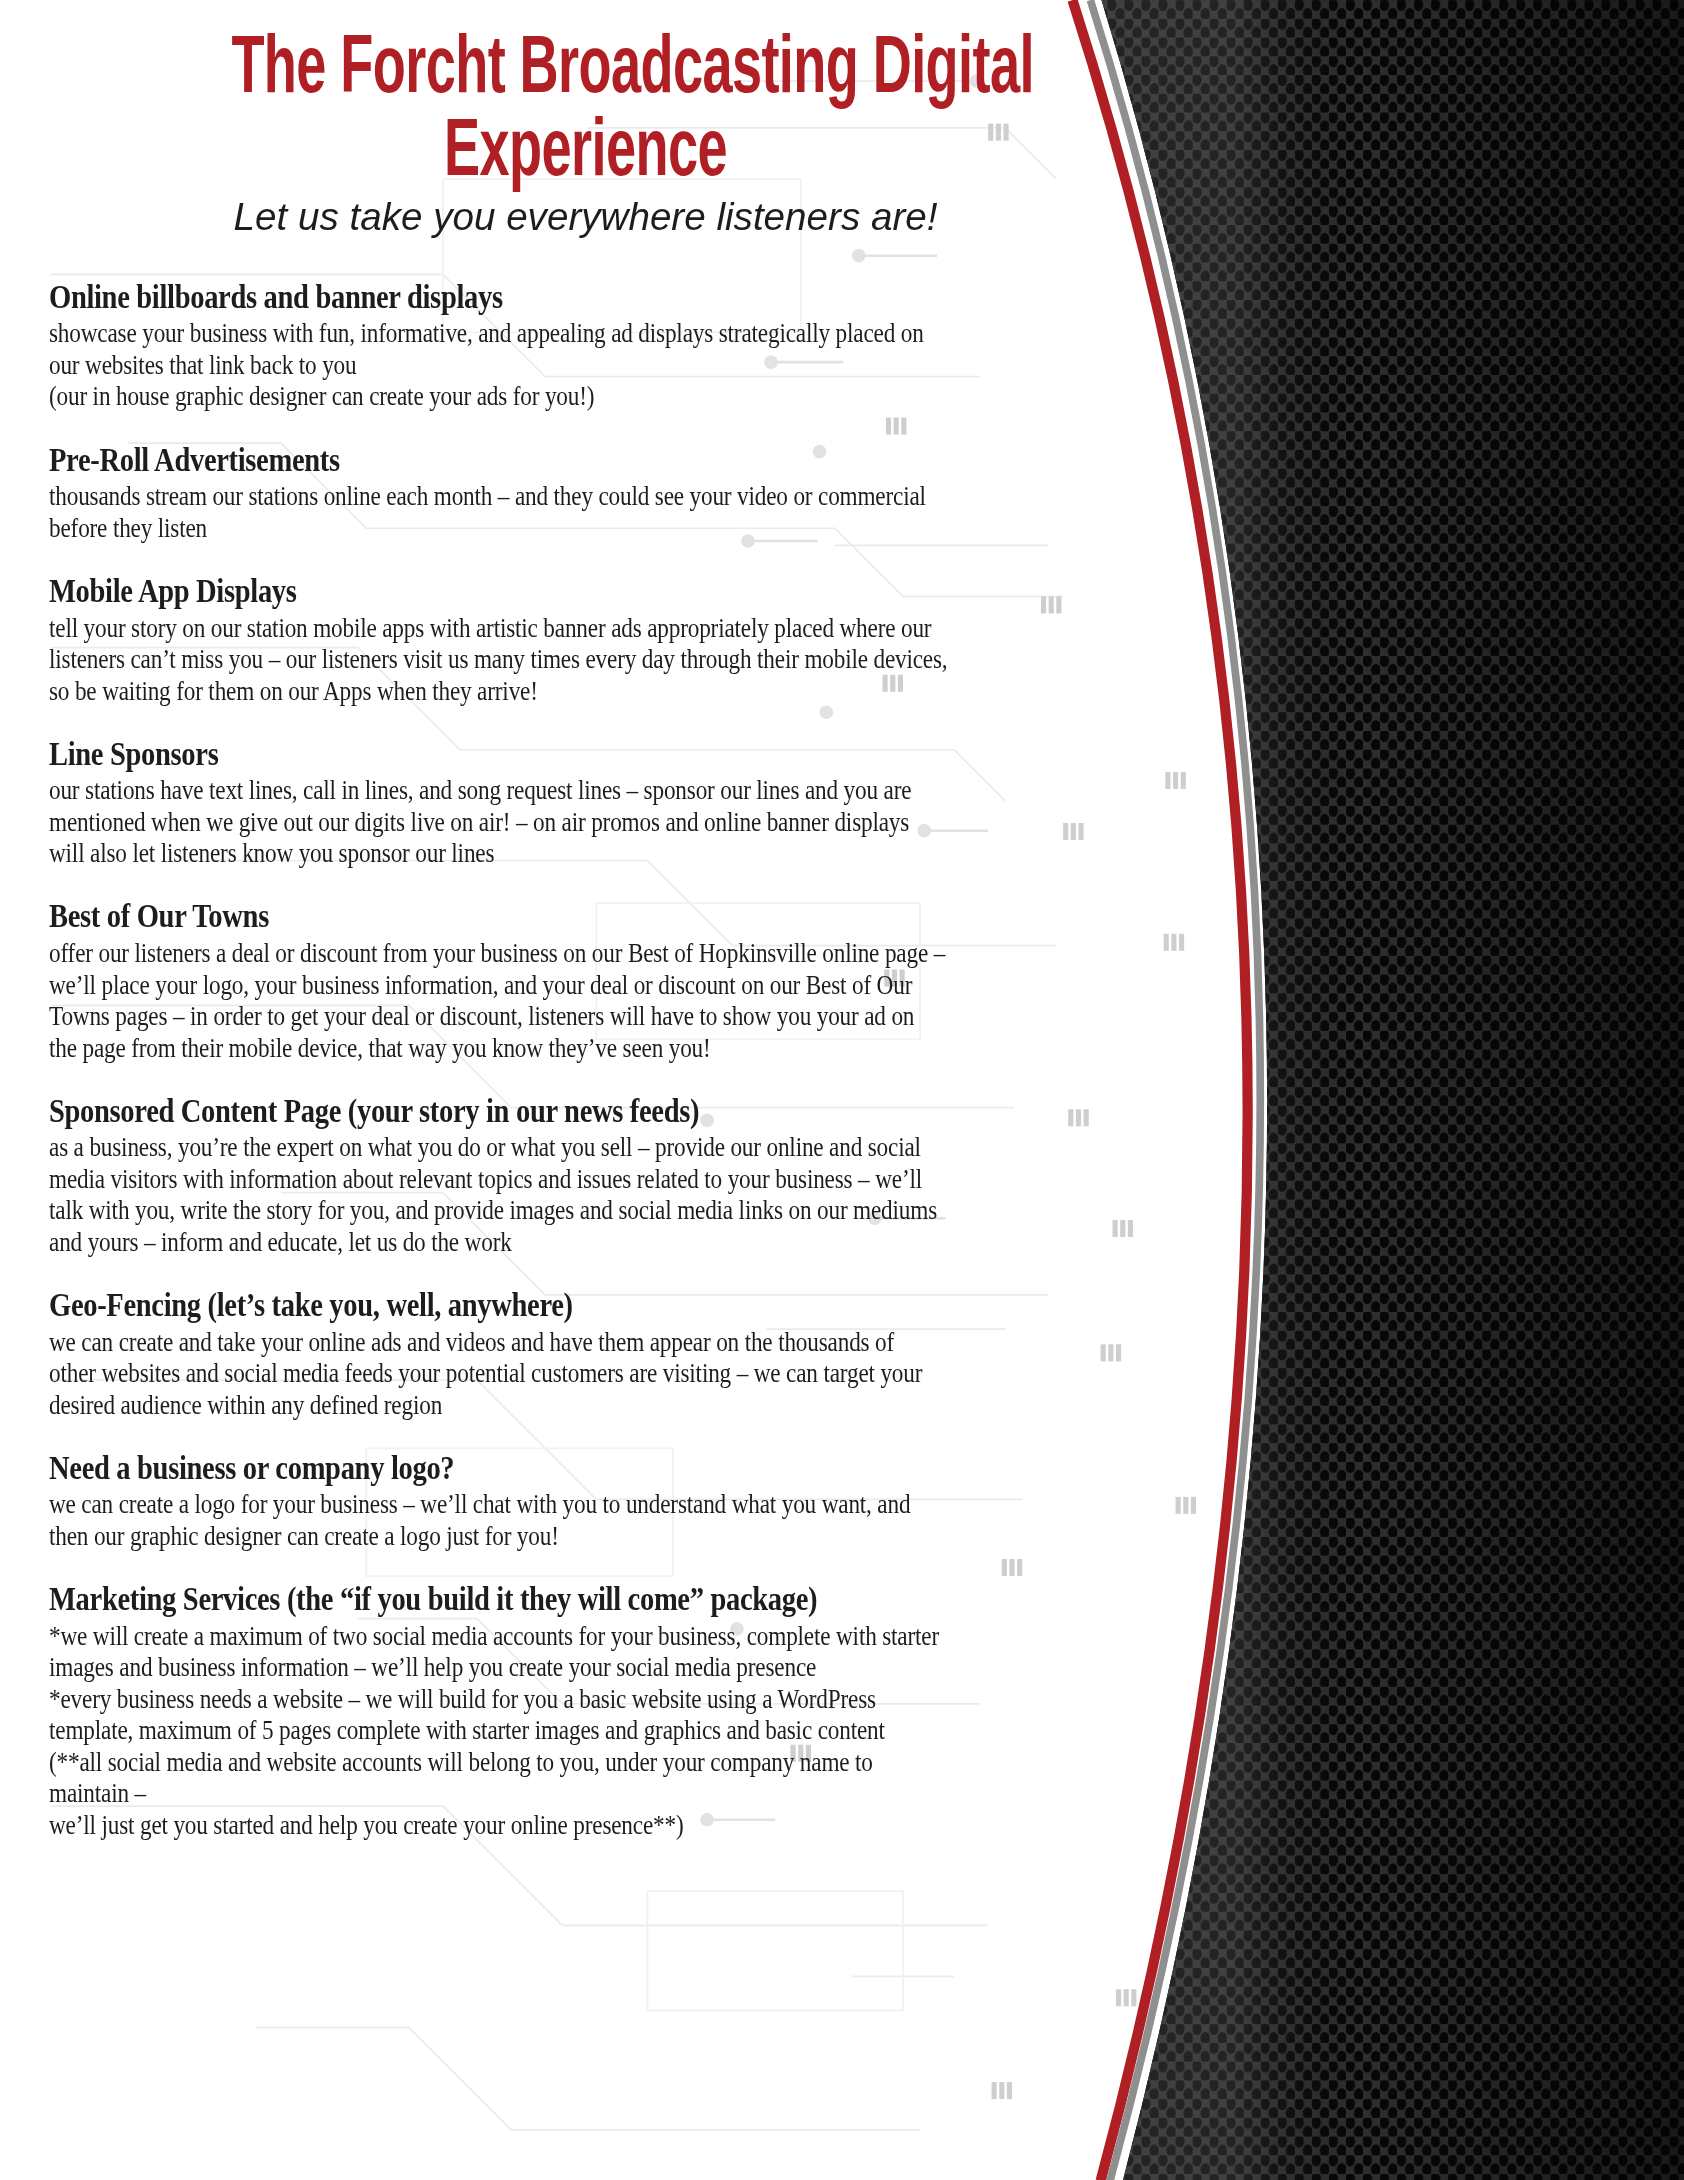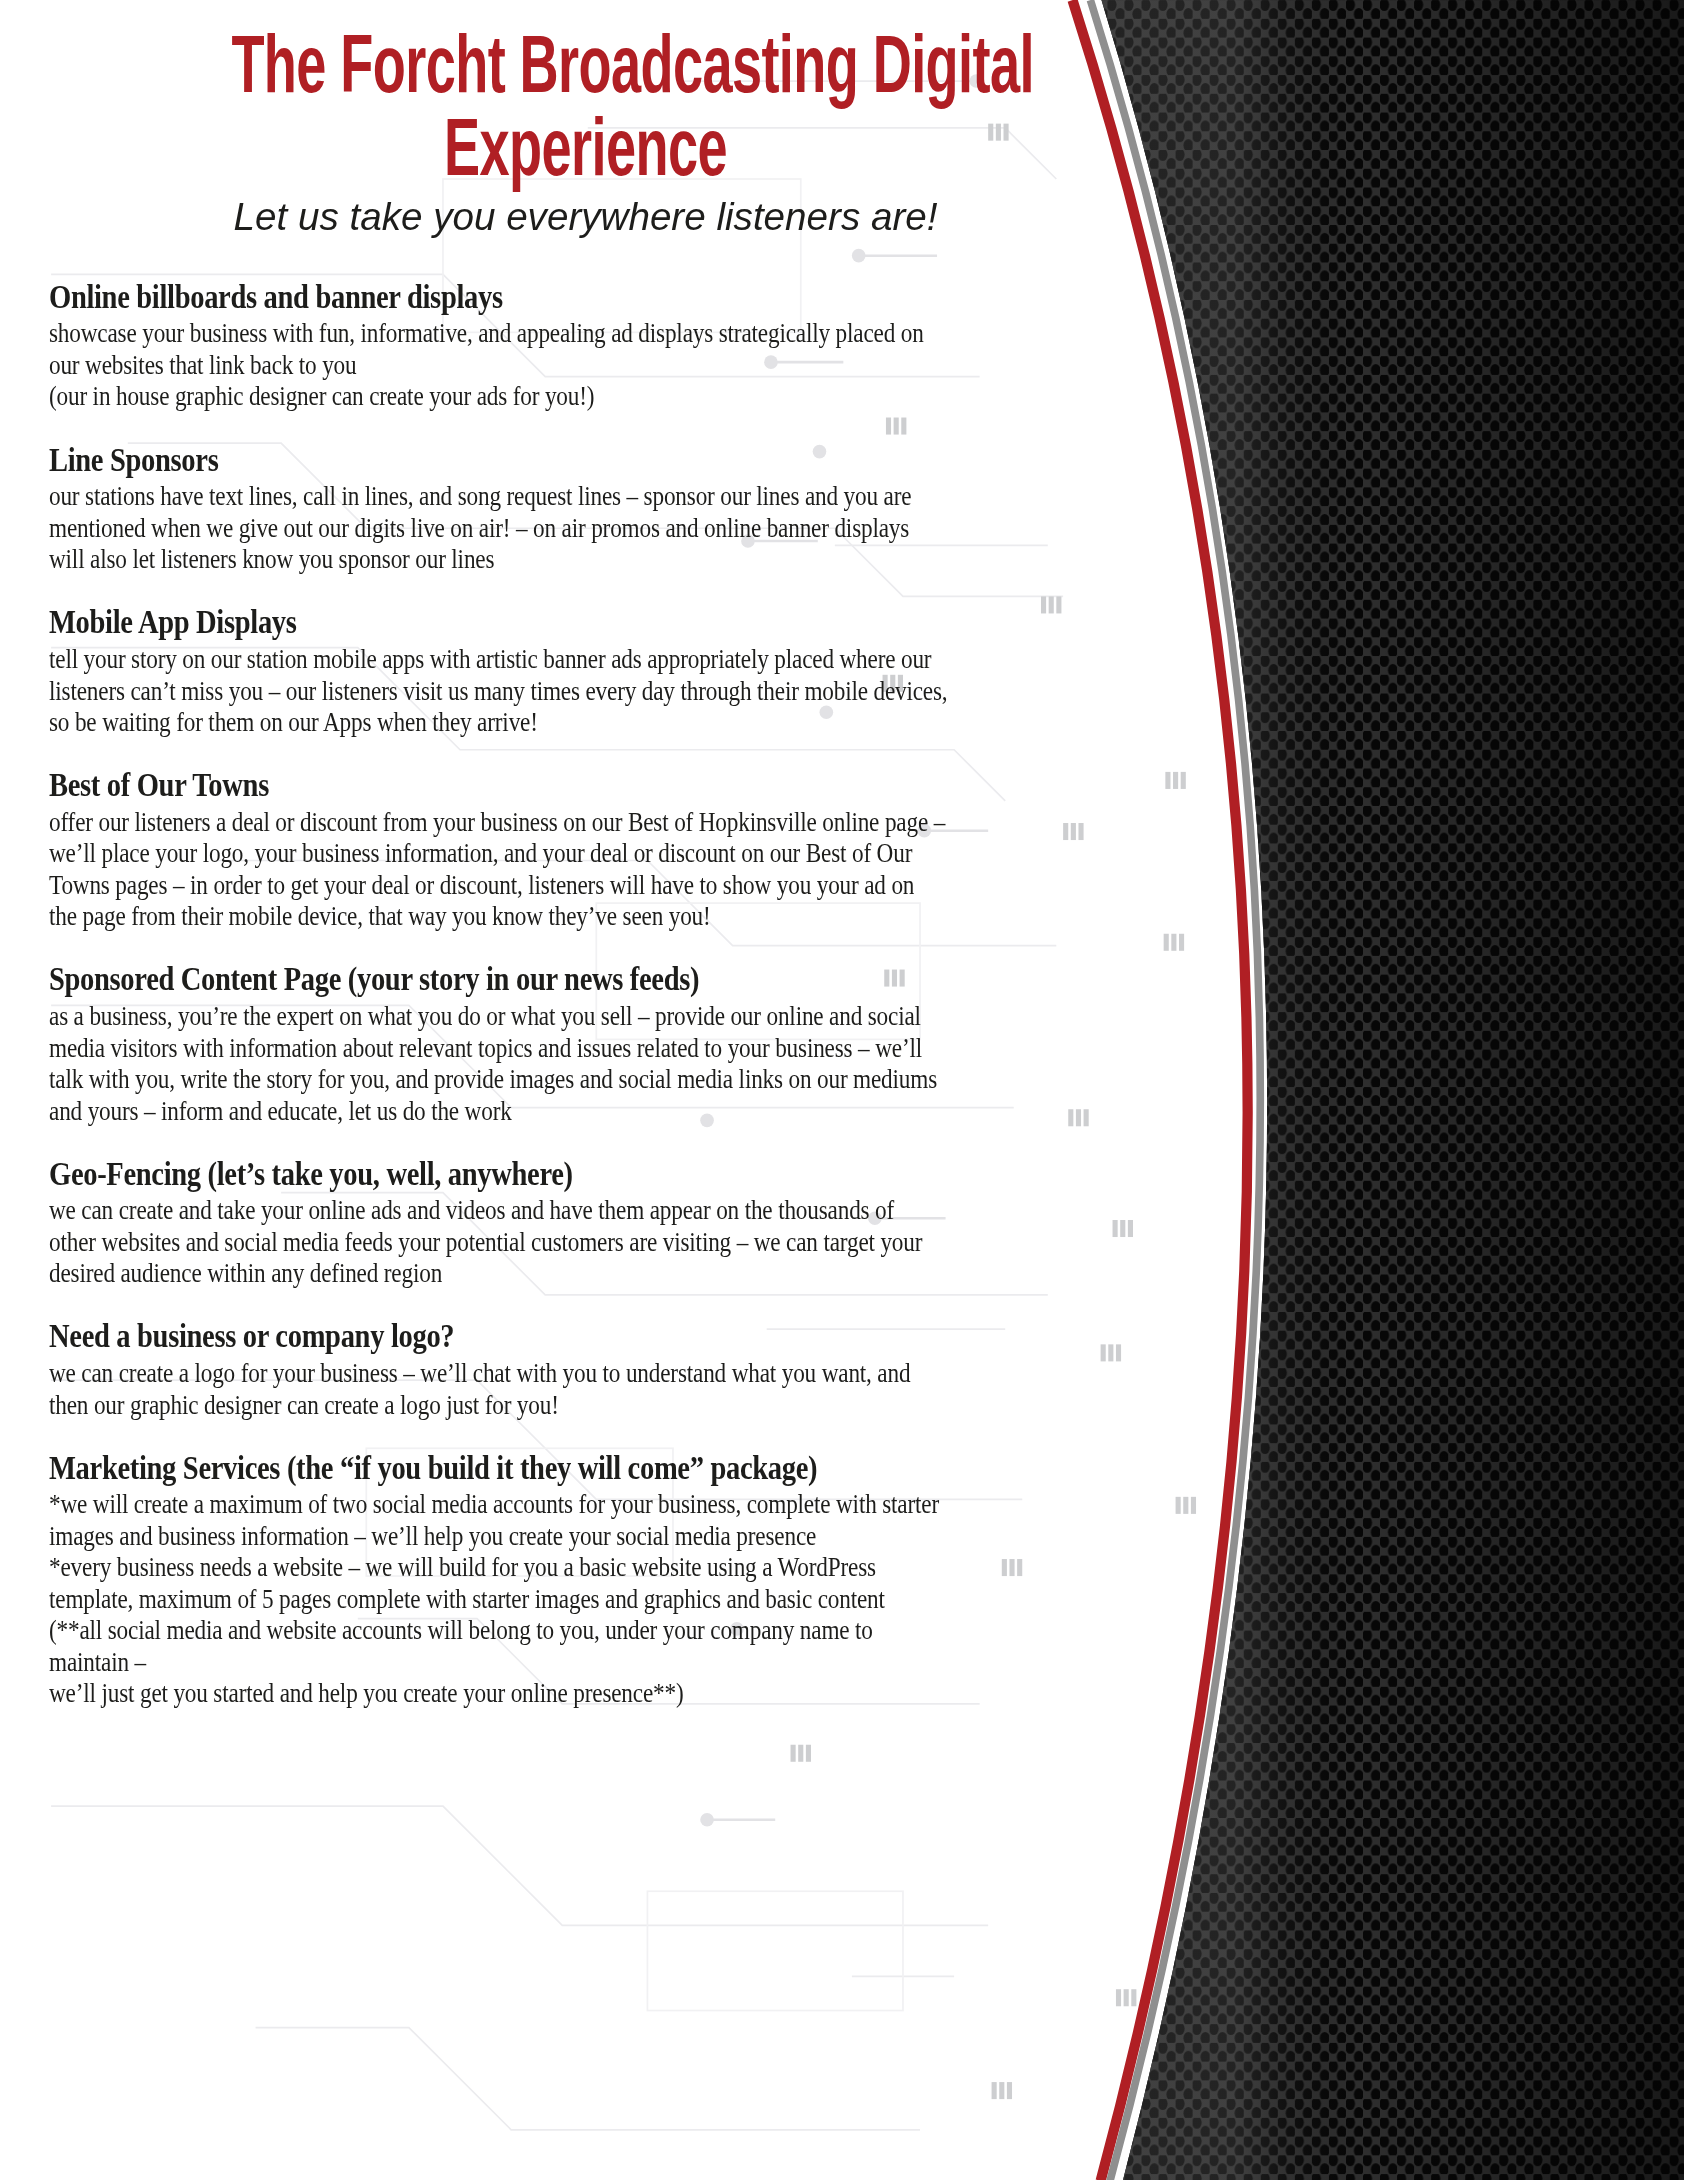--- a/index.html
+++ b/index.html
@@ -233,30 +233,35 @@
     <p class="subtitle">Let us take you everywhere listeners are!</p>
 
     <div class="sections">
       <section>
         <h2>Online billboards and banner displays</h2>
         <p>showcase your business with fun, informative, and appealing ad displays strategically placed on
 our websites that link back to you
 (our in house graphic designer can create your ads for you!)</p>
       </section>
       <section>
+        <h2>Pre-Roll Advertisements</h2>
+        <p>thousands stream our stations online each month – and they could see your video or commercial
+before they listen</p>
+      </section>
+      <section>
+        <h2>Mobile App Displays</h2>
+        <p>tell your story on our station mobile apps with artistic banner ads appropriately placed where our
+listeners can’t miss you – our listeners visit us many times every day through their mobile devices,
+so be waiting for them on our Apps when they arrive!</p>
+      </section>
+      <section>
         <h2>Line Sponsors</h2>
         <p>our stations have text lines, call in lines, and song request lines – sponsor our lines and you are
 mentioned when we give out our digits live on air! – on air promos and online banner displays
 will also let listeners know you sponsor our lines</p>
-      </section>
-      <section>
-        <h2>Mobile App Displays</h2>
-        <p>tell your story on our station mobile apps with artistic banner ads appropriately placed where our
-listeners can’t miss you – our listeners visit us many times every day through their mobile devices,
-so be waiting for them on our Apps when they arrive!</p>
       </section>
       <section>
         <h2>Best of Our Towns</h2>
         <p>offer our listeners a deal or discount from your business on our Best of Hopkinsville online page –
 we’ll place your logo, your business information, and your deal or discount on our Best of Our
 Towns pages – in order to get your deal or discount, listeners will have to show you your ad on
 the page from their mobile device, that way you know they’ve seen you!</p>
       </section>
       <section>
         <h2>Sponsored Content Page (your story in our news feeds)</h2>

